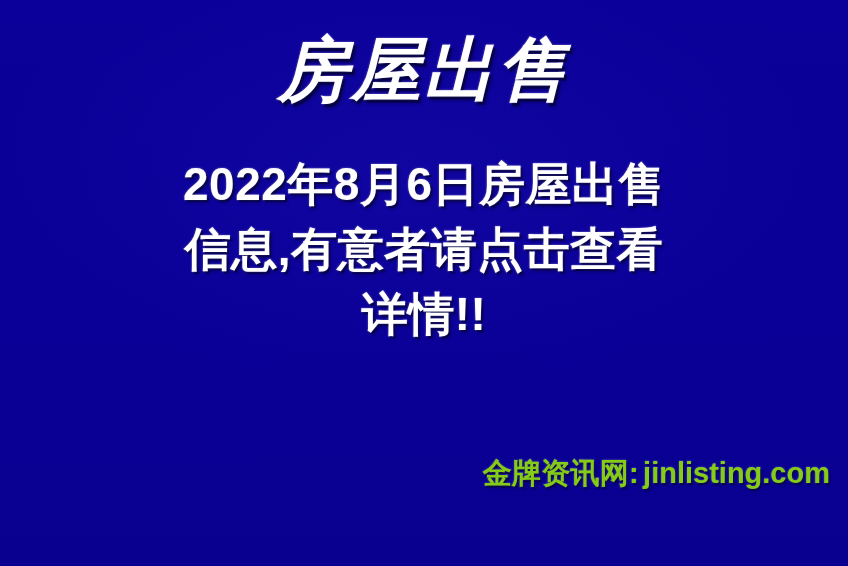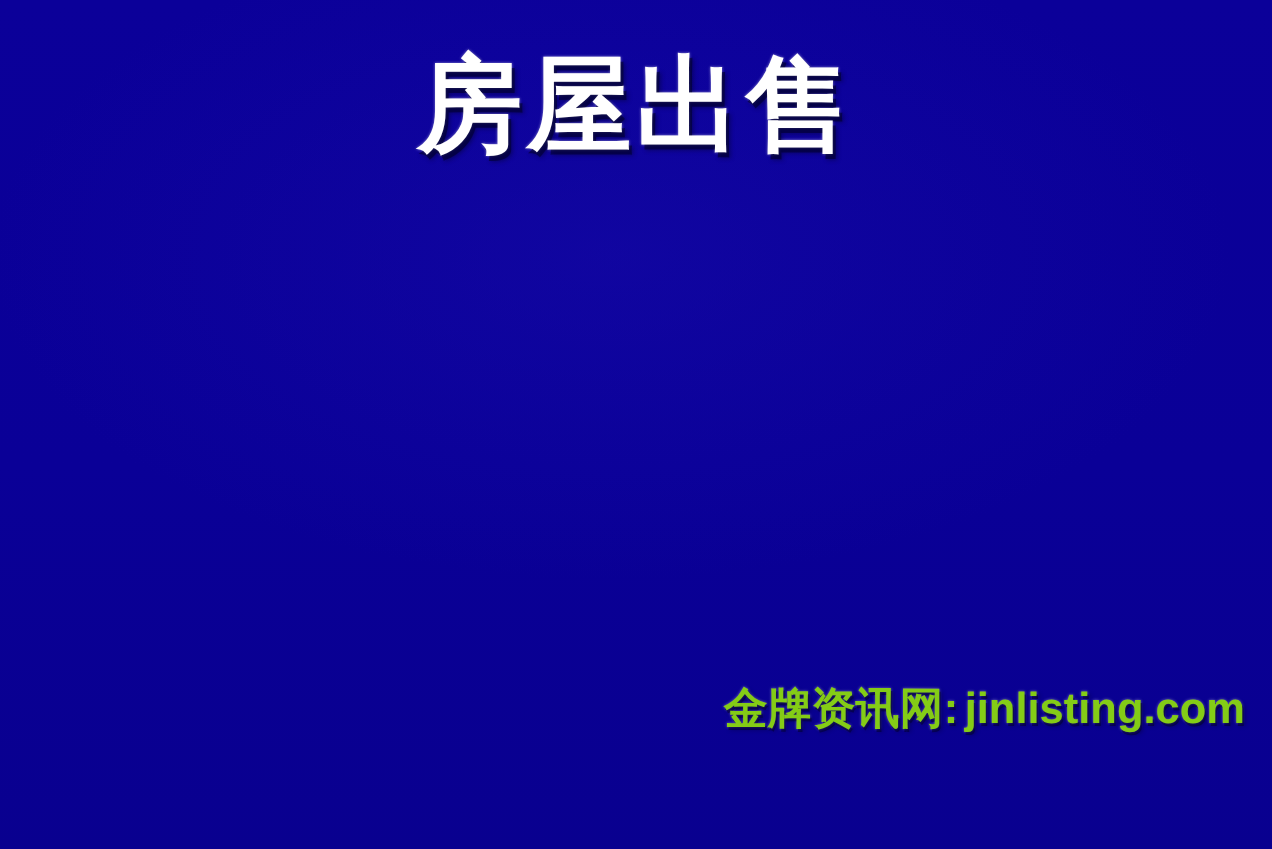--- a/index.html
+++ b/index.html
@@ -49,20 +49,21 @@
     color: #ffffff;
     font-size: 70px;
     line-height: 84px;
     font-weight: 700;
     letter-spacing: 3px;
     white-space: nowrap;
     text-shadow:
       2px 3px 0 rgba(0,0,40,0.55),
       3px 4px 3px rgba(0,0,30,0.40),
       0 0 2px rgba(255,255,255,0.55);
+    font-style: italic;
   }
 
   
   #body-block {
     position: absolute;
     top: 152px;
     left: 0;
     width: 848px;
     text-align: center;
   }
@@ -100,17 +101,22 @@
   #footer .site-url { letter-spacing: 0px; }
 </style>
 </head>
 <body>
 
 <div id="poster">
   <div class="layer"></div>
 
   <div id="title">房屋出售</div>
 
+  <div id="body-block">
+    <div class="body-line">2022年8月6日房屋出售</div>
+    <div class="body-line">信息,有意者请点击查看</div>
+    <div class="body-line">详情!!</div>
+  </div>
 
   <div id="footer">
     <span class="site-label">金牌资讯网:</span><span class="site-url">jinlisting.com</span>
   </div>
 </div>
 
 </body></html>

